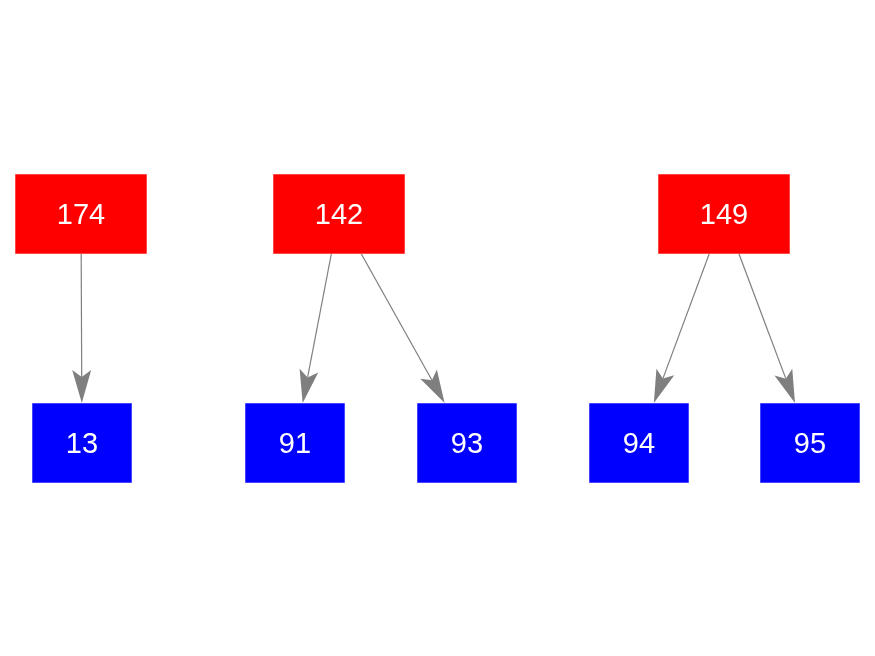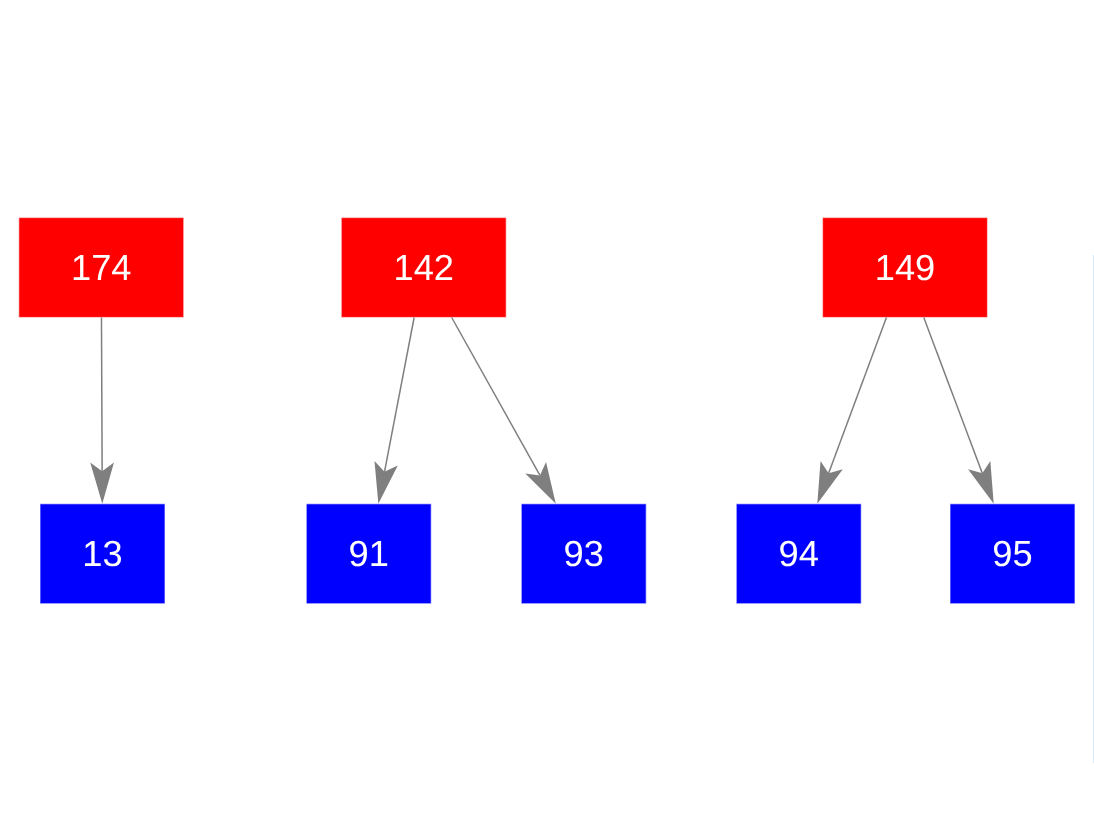--- a/index.html
+++ b/index.html
@@ -5,21 +5,21 @@
   html, body {
     margin: 0;
     padding: 0;
     background: #ffffff;
     font-family: "Liberation Sans", sans-serif;
   }
   #stage {
     position: relative;
     width: 875px;
     height: 656px;
-    background: #7dd3fc;
+    background: #f0abfc;
     overflow: hidden;
   }
   #graph-svg {
     display: block;
     width: 875px;
     height: 656px;
   }
   #graph-svg text {
     font-family: "Liberation Sans", sans-serif;
   }

